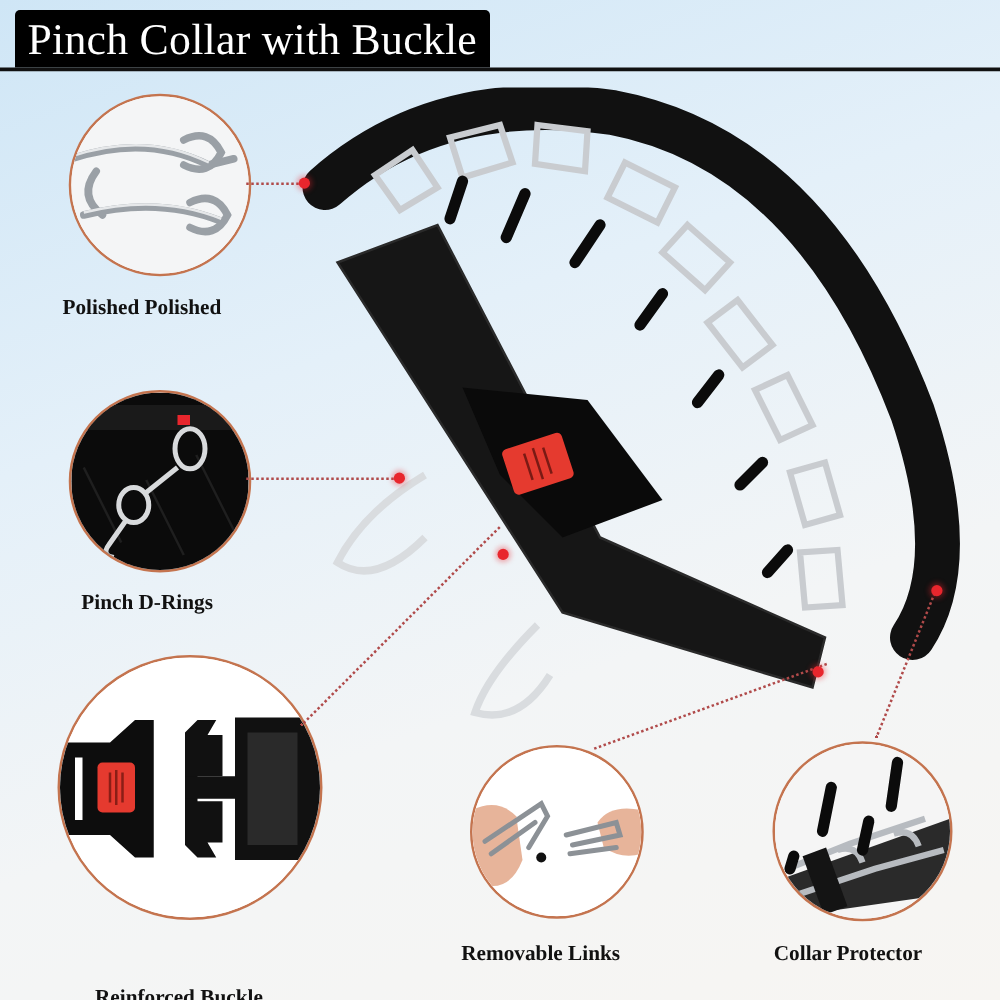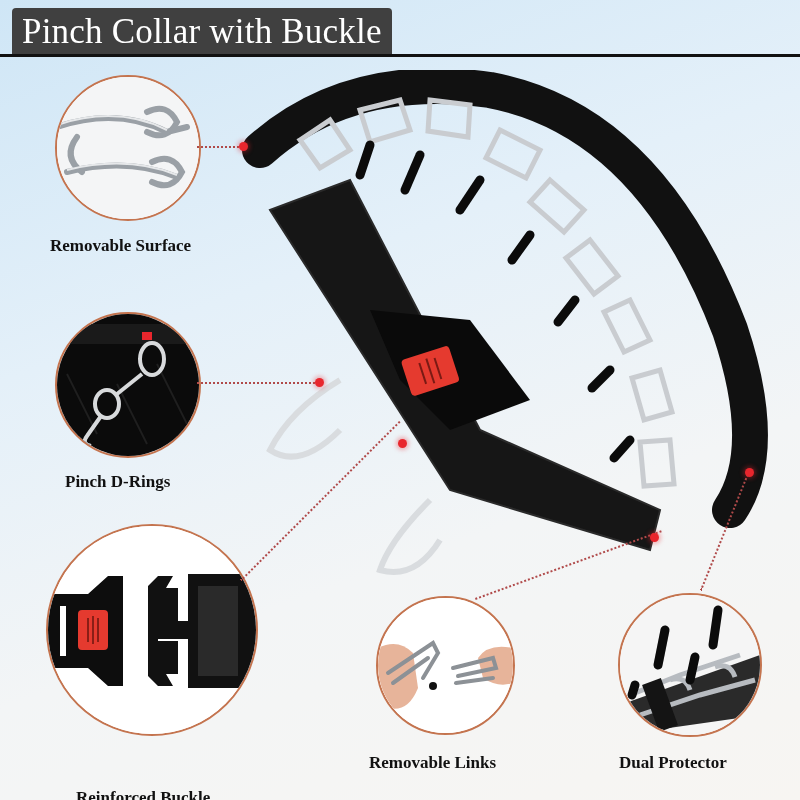--- a/index.html
+++ b/index.html
@@ -3,21 +3,21 @@
 <meta charset="utf-8">
 <style>
   html, body { margin: 0; padding: 0; }
   body {
     width: 800px; height: 800px; overflow: hidden; position: relative;
     background: linear-gradient(160deg, #cfe6f6 0%, #e4f0f9 35%, #f3f5f6 65%, #f7f5f2 100%);
     font-family: "Liberation Serif", "DejaVu Serif", serif;
   }
   .title-bar {
     position: absolute; left: 12px; top: 8px; height: 46px;
-    background: #404040; border-radius: 4px 4px 0 0;
+    background: #000000; border-radius: 4px 4px 0 0;
     padding: 0 10px; display: flex; align-items: center;
     color: #fff; font-size: 35px; line-height: 1; letter-spacing: 0.2px;
   }
   .title-rule {
     position: absolute; left: 0; top: 54px; width: 800px; height: 3px; background: #111;
   }
   .callout {
     position: absolute; border-radius: 50%;
     border: 2px solid #c4744f; overflow: hidden; background: #fff;
   }
@@ -91,21 +91,21 @@
       <path d="M90 35 q20 -10 30 10 q-10 20 -30 10"></path>
       <path d="M95 85 q20 -10 30 10 q-10 20 -30 10"></path>
       <path d="M20 60 q-15 20 5 35"></path>
     </g>
     <g fill="none" stroke="#e6e8ea" stroke-width="2">
       <path d="M0 48 Q60 28 110 53"></path>
         <path d="M10 93 Q70 78 120 98"></path>
     </g>
   </svg>
 </div>
-<div class="label" style="left:50px;top:236px;">Removable Surface</div>
+<div class="label" style="left:50px;top:236px;">Polished Polished</div>
 
 <div class="callout" style="left:55px;top:312px;width:142px;height:142px;">
   <svg width="142" height="142" viewBox="0 0 142 142">
     <rect width="142" height="142" fill="#0b0b0b"></rect>
     <g stroke="#1f1f1f" stroke-width="2">
       <line x1="10" y1="60" x2="40" y2="120"></line>
         <line x1="60" y1="70" x2="90" y2="130"></line>
         <line x1="100" y1="50" x2="130" y2="110"></line>
     </g>
     <rect x="0" y="10" width="142" height="20" fill="#1a1a1a"></rect>
@@ -169,21 +169,21 @@
     </g>
     <rect x="30" y="85" width="20" height="50" fill="#141414" transform="rotate(-20 40 110)"></rect>
     <g stroke="#0b0b0b" stroke-width="9" stroke-linecap="round">
       <line x1="38" y1="70" x2="45" y2="35"></line>
       <line x1="93" y1="50" x2="98" y2="15"></line>
       <line x1="70" y1="85" x2="75" y2="62"></line>
       <line x1="12" y1="100" x2="15" y2="90"></line>
     </g>
   </svg>
 </div>
-<div class="label" style="left:619px;top:753px;">Dual Protector</div>
+<div class="label" style="left:619px;top:753px;">Collar Protector</div>
 
 <div class="leader" style="left:197px;top:146px;width:46px;"></div>
 <div class="dot" style="left:243px;top:146px;"></div>
 
 <div class="leader" style="left:197px;top:382px;width:122px;"></div>
 <div class="dot" style="left:319px;top:382px;"></div>
 
 <div class="leader" style="left:240px;top:580px;width:225px;transform:rotate(-45deg);"></div>
 <div class="dot" style="left:402px;top:443px;"></div>
 

